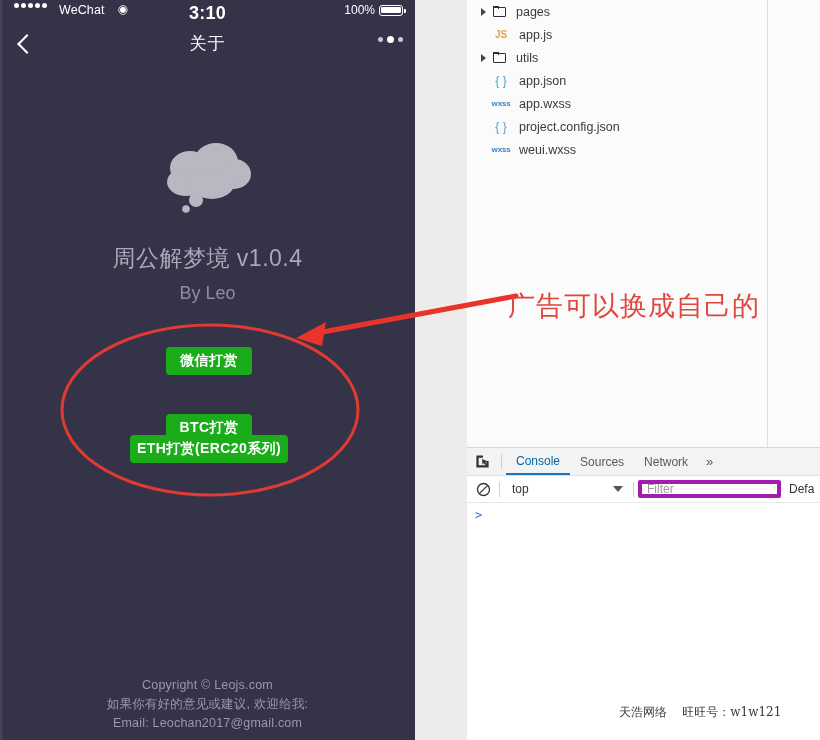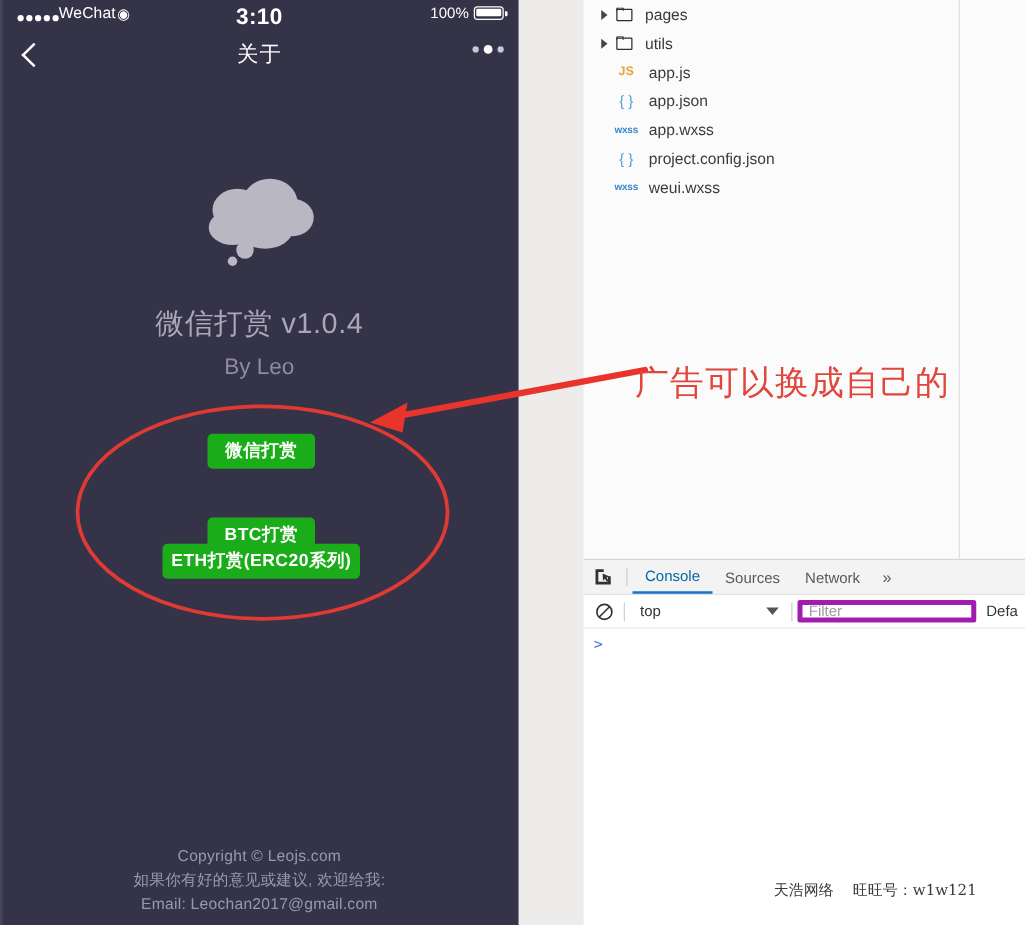--- a/index.html
+++ b/index.html
@@ -40,22 +40,22 @@
     position: absolute;
     left: 0; top: 0;
     width: 415px; height: 22px;
     color: #ffffff;
     font-size: 12px;
   }
   .sb-left {
     position: absolute;
     left: 14px; top: 3px;
     display: flex;
-    align-items: flex-end;
-    gap: 0;
+    align-items: flex-start;
+    gap: 12px;
   }
   .sig-dots { display: flex; gap: 2px; align-items: center; }
   .sig-dots i {
     display: block;
     width: 5px; height: 5px;
     border-radius: 50%;
     background: #ffffff;
   }
   .carrier { font-size: 12.5px; letter-spacing: 0.1px; }
   .wifi-glyph { font-size: 12px; line-height: 1; margin-left: 1px; }
@@ -457,21 +457,21 @@
           <ellipse cx="216" cy="22" rx="22" ry="19"></ellipse>
           <ellipse cx="234" cy="34" rx="17" ry="15"></ellipse>
           <ellipse cx="186" cy="42" rx="19" ry="14"></ellipse>
           <ellipse cx="212" cy="44" rx="22" ry="15"></ellipse>
           <circle cx="196" cy="60" r="7"></circle>
           <circle cx="186" cy="69" r="3.8"></circle>
         </g>
       </svg>
     </div>
 
-    <div class="app-title">微信打赏 v1.0.4</div>
+    <div class="app-title">周公解梦境 v1.0.4</div>
     <div class="app-author">By Leo</div>
 
     <button class="btn" id="btn-wechat">微信打赏</button>
     <button class="btn" id="btn-btc">BTC打赏</button>
     <button class="btn" id="btn-eth">ETH打赏(ERC20系列)</button>
 
     <div class="footer">
       <div>Copyright © Leojs.com</div>
       <div>如果你有好的意见或建议, 欢迎给我:</div>
       <div>Email: Leochan2017@gmail.com</div>
@@ -486,31 +486,31 @@
       <div class="tree-divider"></div>
 
       <div class="tree-row">
         <span class="tw">
             <span class="tri"></span>
           </span>
         <span class="folder-ic"></span>
         <span>pages</span>
       </div>
 
+      <div class="tree-row file">
+        <span class="file-ic ic-js">JS</span>
+        <span>app.js</span>
+      </div>
+
       <div class="tree-row">
         <span class="tw">
             <span class="tri"></span>
           </span>
         <span class="folder-ic"></span>
         <span>utils</span>
-      </div>
-
-      <div class="tree-row file">
-        <span class="file-ic ic-js">JS</span>
-        <span>app.js</span>
       </div>
 
       <div class="tree-row file">
         <span class="file-ic ic-json">{ }</span>
         <span>app.json</span>
       </div>
 
       <div class="tree-row file">
         <span class="file-ic ic-wxss">wxss</span>
         <span>app.wxss</span>

